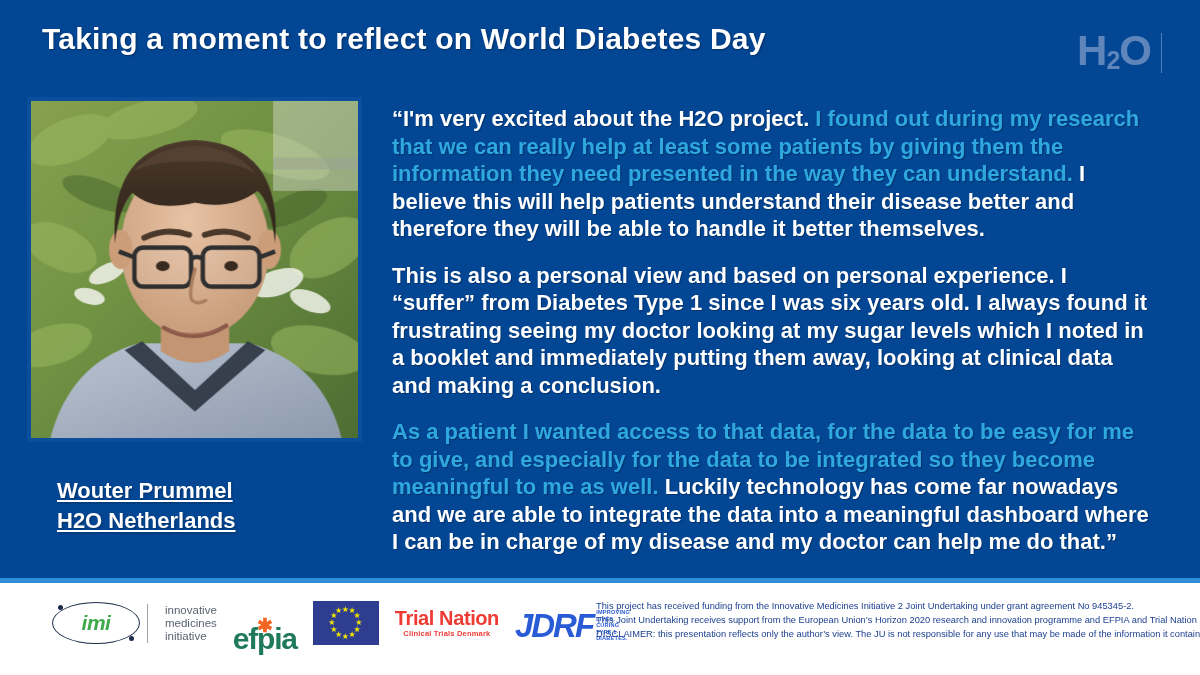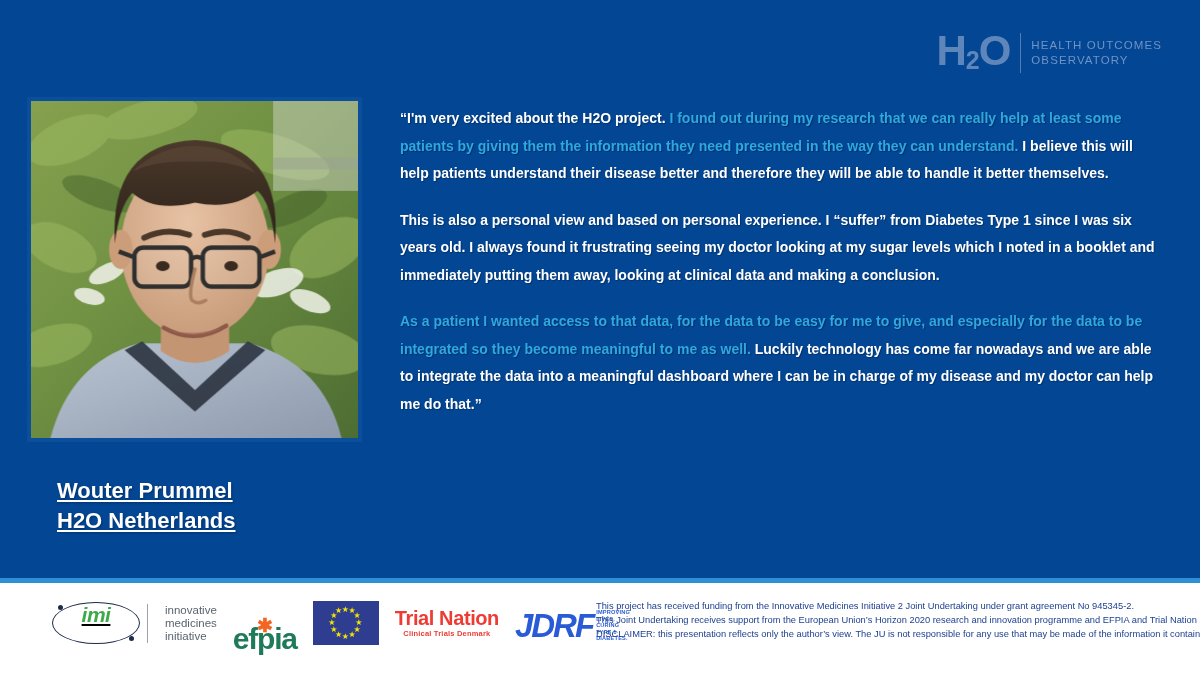--- a/index.html
+++ b/index.html
@@ -49,39 +49,39 @@
   }
   .photo-wrap svg{display:block;width:100%;height:100%;}
   .caption{
     position:absolute;left:57px;top:476px;
     color:#ffffff;font-size:22px;font-weight:bold;line-height:30px;
     text-shadow:1px 1px 2px rgba(0,0,0,.3);
     text-decoration:underline;
   }
   
   .quote{
-    position:absolute;left:400px;top:105px;width:762px;
-    color:#ffffff;font-size:14px;line-height:27.5px;font-weight:bold;
+    position:absolute;left:392px;top:105px;width:762px;
+    color:#ffffff;font-size:22px;line-height:27.5px;font-weight:bold;
     text-shadow:1px 1px 1px rgba(0,0,0,.28);
   }
   .quote p{margin:0 0 19px 0;}
   .quote p:last-child{margin-bottom:3px;}
   .hl{color:#2fa8e0;}
   
   .footer{
     position:absolute;left:0;top:583px;width:1200px;height:92px;background:#ffffff;
   }
   .logos{
     position:absolute;left:52px;top:13px;display:flex;align-items:center;gap:16px;height:54px;
   }
   
   .imi{display:flex;align-items:center;gap:7px;}
   .imi-oval{
     width:86px;height:40px;border:1.6px solid #1c2b4a;border-radius:50%;
-    display:flex;justify-content:center;position:relative;text-decoration:underline;
+    display:flex;align-items:center;justify-content:center;position:relative;
   }
   .imi-txt{color:#3faa49;font-size:21px;font-weight:bold;font-style:italic;letter-spacing:-.5px;}
   .imi-dot{position:absolute;width:5px;height:5px;border-radius:50%;background:#1c2b4a;}
   .imi-dot.d1{left:5px;top:2px;}
   .imi-dot.d2{right:5px;bottom:2px;}
   .imi-words{
     color:#5b6470;font-size:11.5px;line-height:13px;
     border-left:1.4px solid #9aa2ac;padding-left:17px;
   }
   
@@ -117,32 +117,29 @@
   .disclaimer div{white-space:nowrap;}
 </style>
 </head>
 <body>
 
 <div class="slide">
 
   <div class="panel"></div>
   <div class="panel-stripe"></div>
 
+  <div class="title">Taking a moment to reflect on World Diabetes Day</div>
 
   <div class="brand">
     <div class="brand-mark">
       <span>H</span>
         <span class="sub">2</span>
         <span>O</span>
     </div>
     <div class="brand-rule"></div>
-    <div class="brand-words">
-      <div>Health Outcomes</div>
-      <div>Observatory</div>
-    </div>
   </div>
 
   <div class="photo-wrap">
     <svg viewBox="0 0 335 345" preserveAspectRatio="xMidYMid slice">
       <defs>
         <linearGradient id="bg" x1="0" y1="0" x2="1" y2="1">
           <stop offset="0%" stop-color="#86a14f"></stop>
           <stop offset="45%" stop-color="#6f9042"></stop>
           <stop offset="100%" stop-color="#4d6d33"></stop>
         </linearGradient>

